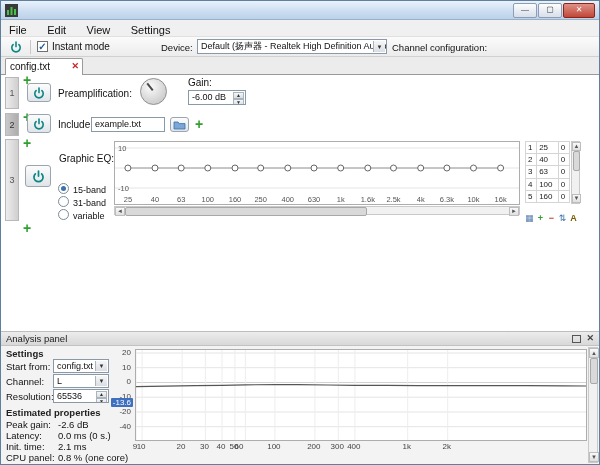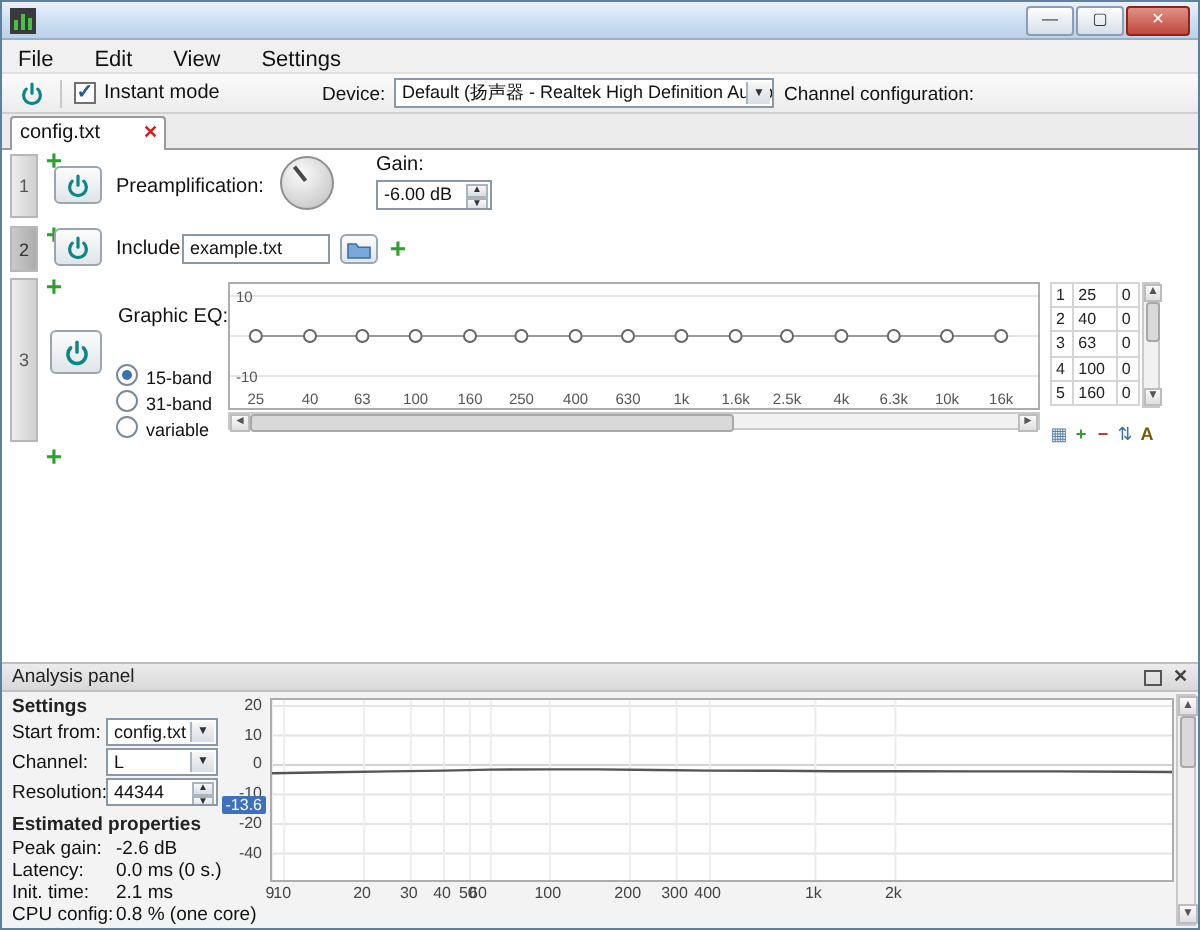--- a/index.html
+++ b/index.html
@@ -273,36 +273,36 @@
     </div>
 
     <span class="abs lbl9" style="left:5px;top:44px">Channel:</span>
     <div class="abs combo" style="left:52px;top:42px;width:56px;height:14px">
       <span>L</span>
       <span class="arr">▼</span>
     </div>
 
     <span class="abs lbl9" style="left:5px;top:59px">Resolution:</span>
     <div class="abs tbox spin" style="left:52px;top:57px;width:56px;height:14px">
-      <span>44344</span>
+      <span>65536</span>
       <span class="arrs">
           <span>▲</span>
           <span>▼</span>
         </span>
     </div>
 
     <span class="abs sechdr" style="left:5px;top:75px">Estimated properties</span>
 
     <span class="abs lbl9" style="left:5px;top:87px">Peak gain:</span>
     <span class="abs lbl9" style="left:57px;top:87px">-2.6 dB</span>
     <span class="abs lbl9" style="left:5px;top:98px">Latency:</span>
     <span class="abs lbl9" style="left:57px;top:98px">0.0 ms (0 s.)</span>
     <span class="abs lbl9" style="left:5px;top:109px">Init. time:</span>
     <span class="abs lbl9" style="left:57px;top:109px">2.1 ms</span>
-    <span class="abs lbl9" style="left:5px;top:120px">CPU config:</span>
+    <span class="abs lbl9" style="left:5px;top:120px">CPU panel:</span>
     <span class="abs lbl9" style="left:57px;top:120px">0.8 % (one core)</span>
 
     <div class="abs" id="anY" style="left:106px;top:17px;width:26px;height:92px">
         <span class="ylab" style="top: -1.04918px;">20</span>
         <span class="ylab" style="top: 13.7049px;">10</span>
         <span class="ylab" style="top: 28.459px;">0</span>
         <span class="ylab" style="top: 43.2131px;">-10</span>
         <span class="ylab" style="top: 57.9672px;">-20</span>
         <span class="ylab" style="top: 72.7213px;">-40</span>
         <span class="ylab cursor" style="top: 48.5246px;">-13.6</span>

